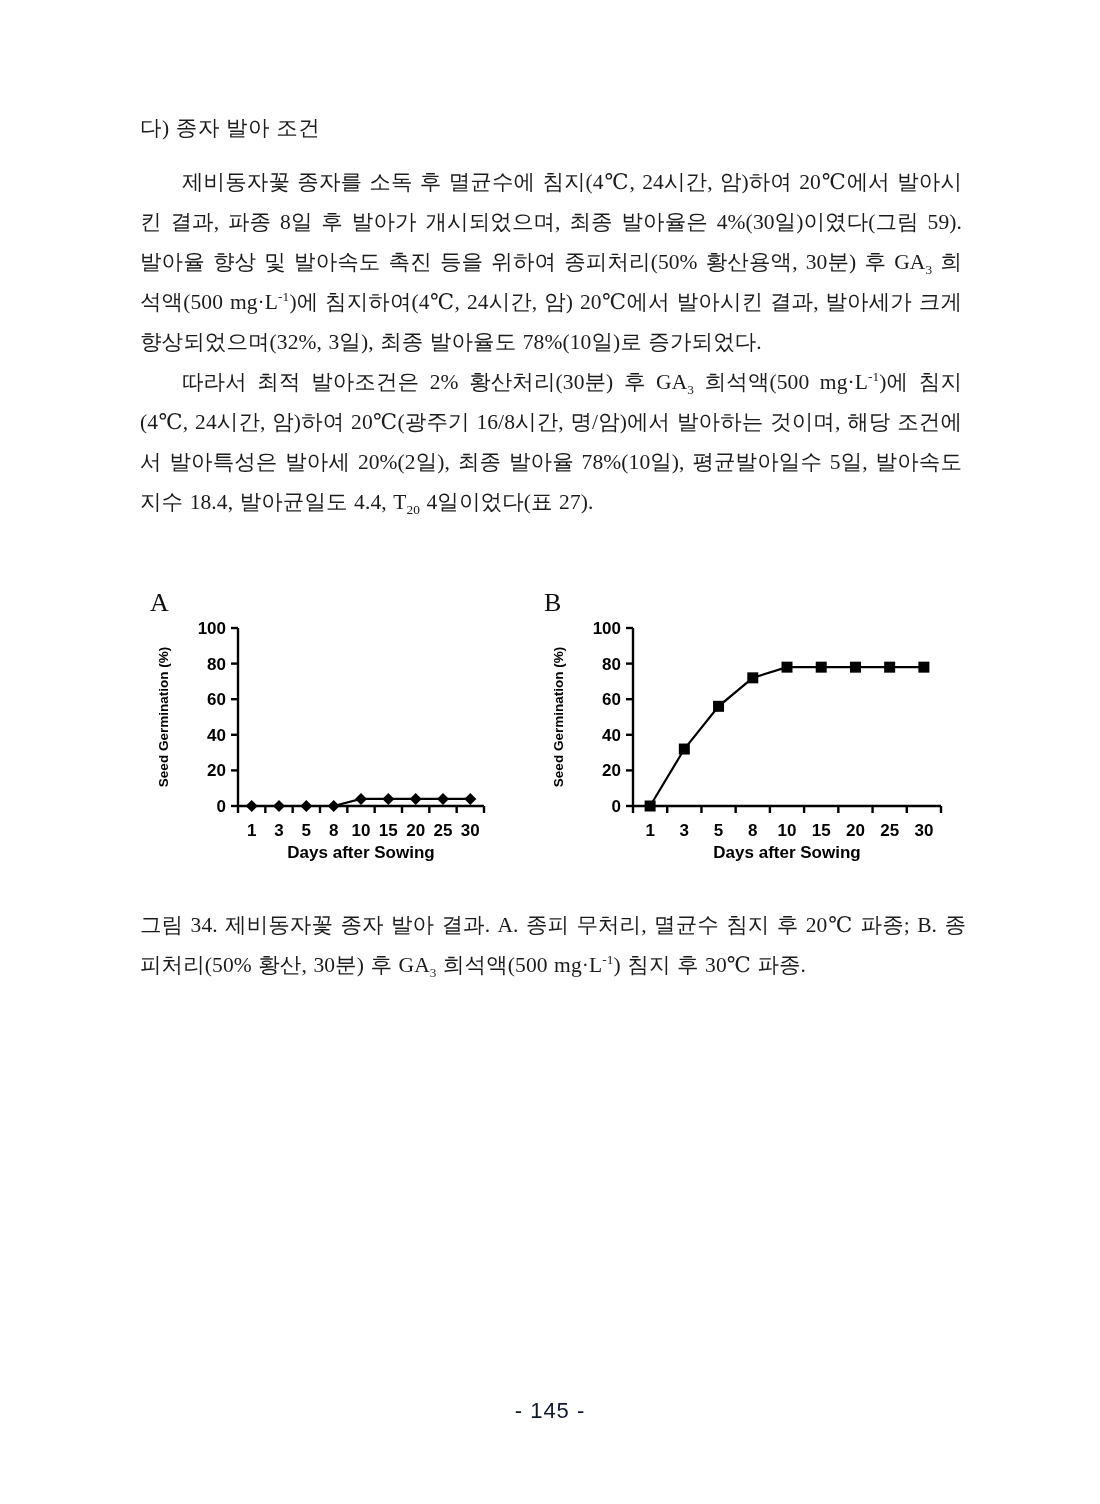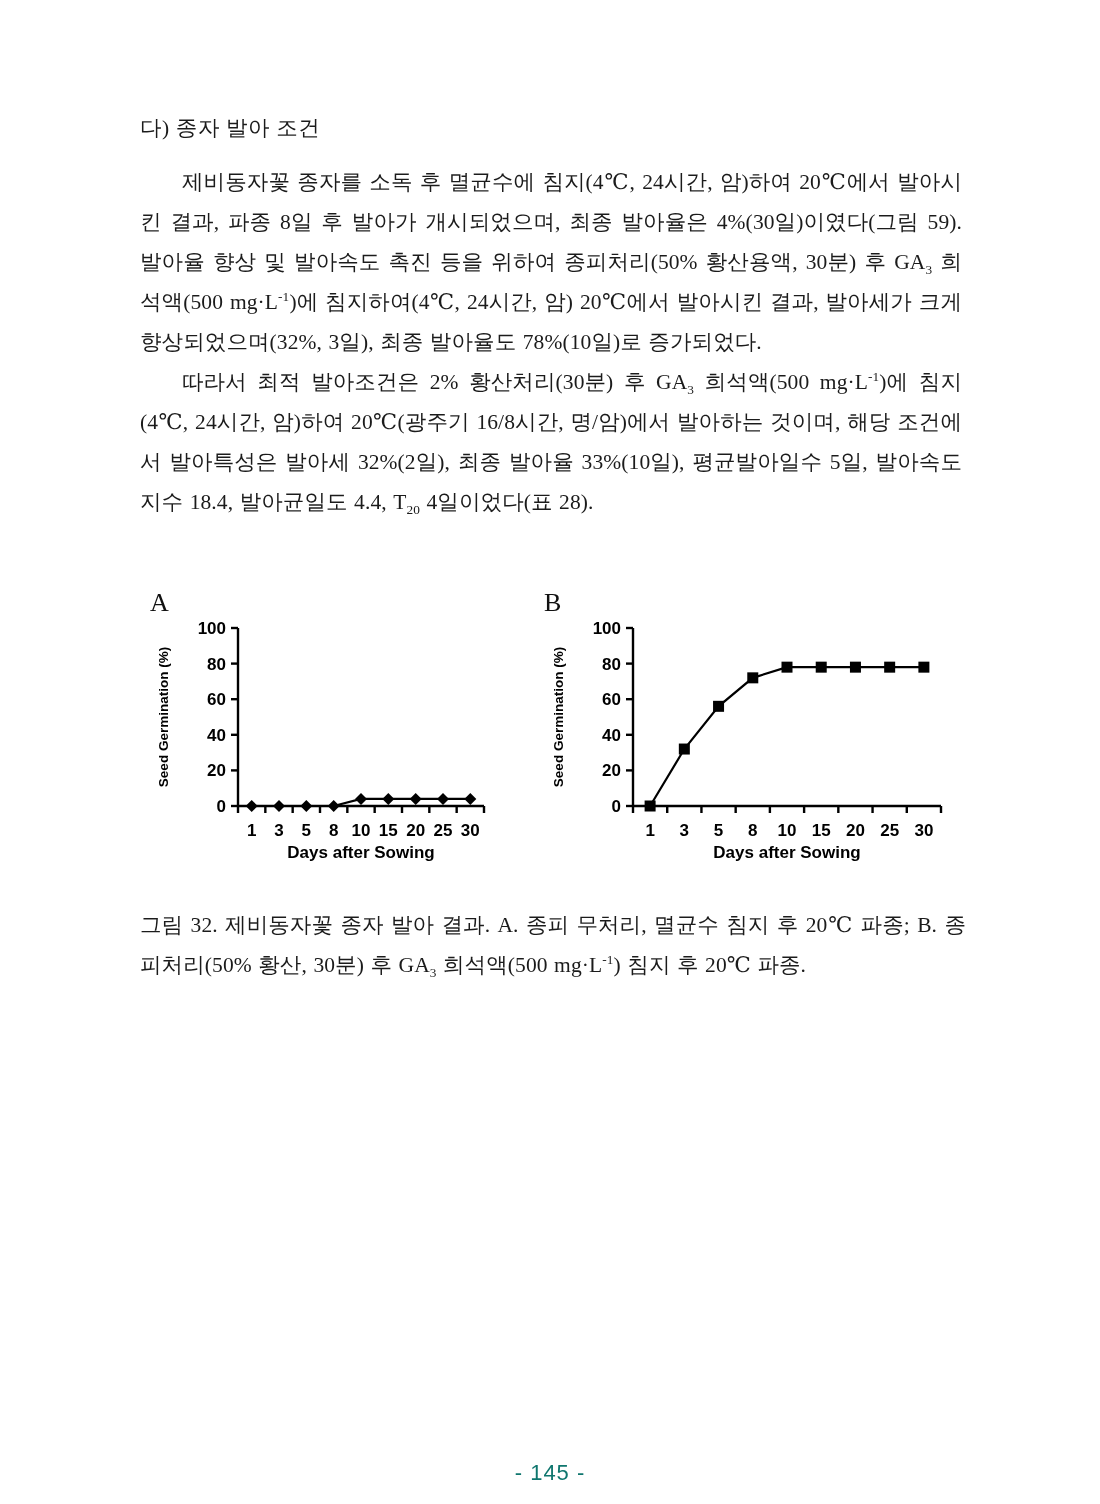--- a/index.html
+++ b/index.html
@@ -96,26 +96,26 @@
     text-align: justify;
     text-justify: inter-character;
     letter-spacing: 0.1px;
     word-spacing: 1px;
   }
 
   
   .page-number {
     position: absolute;
     left: 0;
-    top: 1460px;
+    top: 1398px;
     width: 1100px;
     text-align: center;
     font-size: 22px;
     font-family: "Liberation Sans", sans-serif;
-    color: #0f766e;
+    color: #0f172a;
     letter-spacing: 1px;
   }
 
   .svg-tick-label {
     font-family: "Liberation Sans", "DejaVu Sans", sans-serif;
     font-weight: bold;
     font-size: 17px;
     fill: #000;
   }
   .svg-axis-title {
@@ -135,21 +135,21 @@
 <body>
 
 <div class="page">
 
   <div class="content">
 
     <div class="heading">다) 종자 발아 조건</div>
 
     <p class="para"><span class="indent"></span><span>제비동자꽃 종자를 소독 후 멸균수에 침지(4℃, 24시간, 암)하여 20℃에서 발아시킨 결과, 파종 8일 후 발아가 개시되었으며, 최종 발아율은 4%(30일)이였다(그림 59). 발아율 향상 및 발아속도 촉진 등을 위하여 종피처리(50% 황산용액, 30분) 후 GA</span><sub class="sb lat">3</sub><span> 희석액(500 mg·L</span><sup class="sp lat">-1</sup><span>)에 침지하여(4℃, 24시간, 암) 20℃에서 발아시킨 결과, 발아세가 크게 향상되었으며(32%, 3일), 최종 발아율도 78%(10일)로 증가되었다.</span></p>
 
-    <p class="para"><span class="indent"></span><span>따라서 최적 발아조건은 2% 황산처리(30분) 후 GA</span><sub class="sb lat">3</sub><span> 희석액(500 mg·L</span><sup class="sp lat">-1</sup><span>)에 침지(4℃, 24시간, 암)하여 20℃(광주기 16/8시간, 명/암)에서 발아하는 것이며, 해당 조건에서 발아특성은 발아세 32%(2일), 최종 발아율 33%(10일), 평균발아일수 5일, 발아속도지수 18.4, 발아균일도 4.4, T</span><sub class="sb lat">20</sub><span> 4일이었다(표 28).</span></p>
+    <p class="para"><span class="indent"></span><span>따라서 최적 발아조건은 2% 황산처리(30분) 후 GA</span><sub class="sb lat">3</sub><span> 희석액(500 mg·L</span><sup class="sp lat">-1</sup><span>)에 침지(4℃, 24시간, 암)하여 20℃(광주기 16/8시간, 명/암)에서 발아하는 것이며, 해당 조건에서 발아특성은 발아세 20%(2일), 최종 발아율 78%(10일), 평균발아일수 5일, 발아속도지수 18.4, 발아균일도 4.4, T</span><sub class="sb lat">20</sub><span> 4일이었다(표 27).</span></p>
 
   </div>
 
   <div class="figure-block">
 
     <div class="panel a">
       <div class="panel-letter">A</div>
       <svg class="chartsvg" id="chart-a" width="400" height="288" viewBox="0 0 400 288">
           <g>
             <line x1="98" y1="40" x2="98" y2="218" stroke="#000" stroke-width="2.4"></line>
@@ -249,17 +249,17 @@
             <rect x="277.72222222222223" y="73.66" width="11" height="11" fill="#000000"></rect>
             <rect x="311.94444444444446" y="73.66" width="11" height="11" fill="#000000"></rect>
             <rect x="346.1666666666667" y="73.66" width="11" height="11" fill="#000000"></rect>
             <rect x="380.3888888888889" y="73.66" width="11" height="11" fill="#000000"></rect>
           </g>
         </svg>
     </div>
 
   </div>
 
-  <div class="caption"><span>그림 32. 제비동자꽃 종자 발아 결과. A. 종피 무처리, 멸균수 침지 후 20℃ 파종; B. 종피처리(50% 황산, 30분) 후 GA</span><sub class="sb lat">3</sub><span> 희석액(500 mg·L</span><sup class="sp lat">-1</sup><span>) 침지 후 20℃ 파종.</span></div>
+  <div class="caption"><span>그림 34. 제비동자꽃 종자 발아 결과. A. 종피 무처리, 멸균수 침지 후 20℃ 파종; B. 종피처리(50% 황산, 30분) 후 GA</span><sub class="sb lat">3</sub><span> 희석액(500 mg·L</span><sup class="sp lat">-1</sup><span>) 침지 후 30℃ 파종.</span></div>
 
   <div class="page-number">- 145 -</div>
 
 </div>
 
 </body></html>

